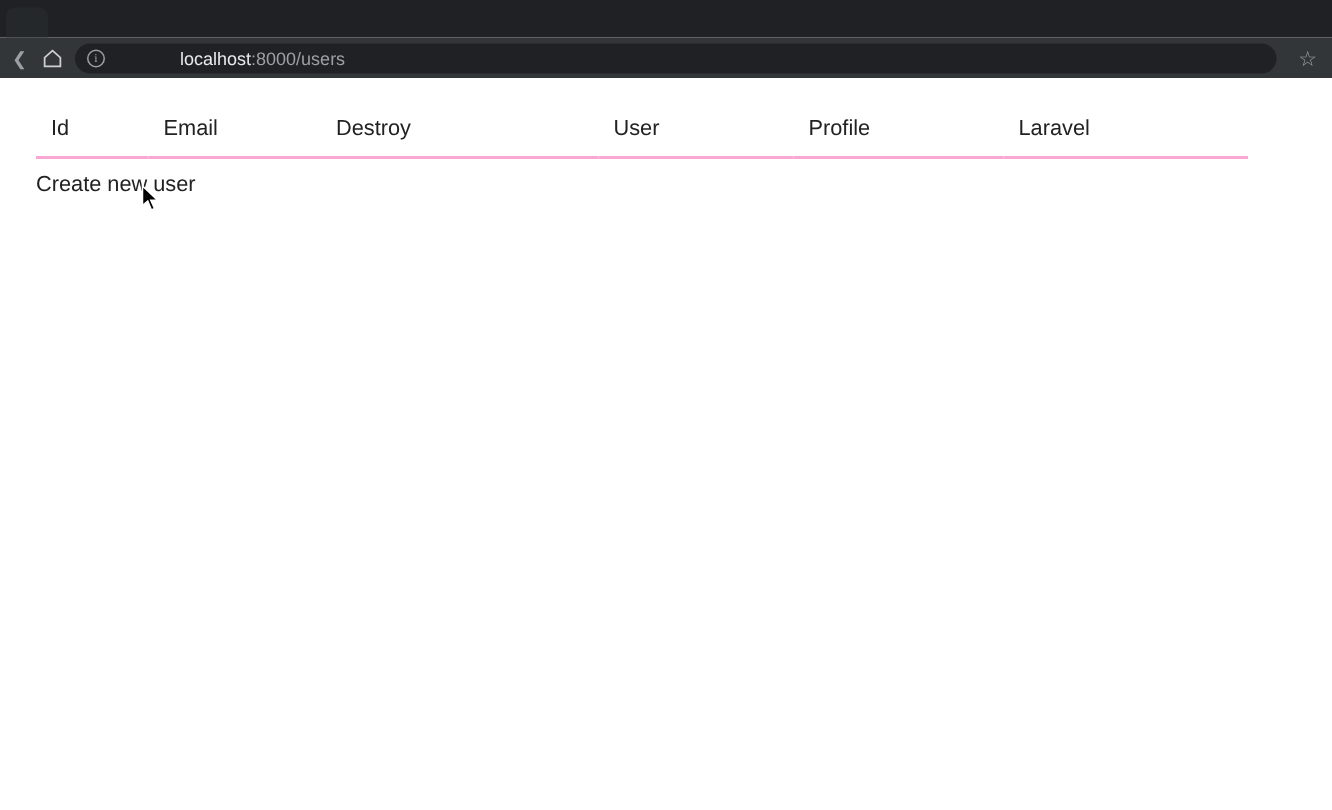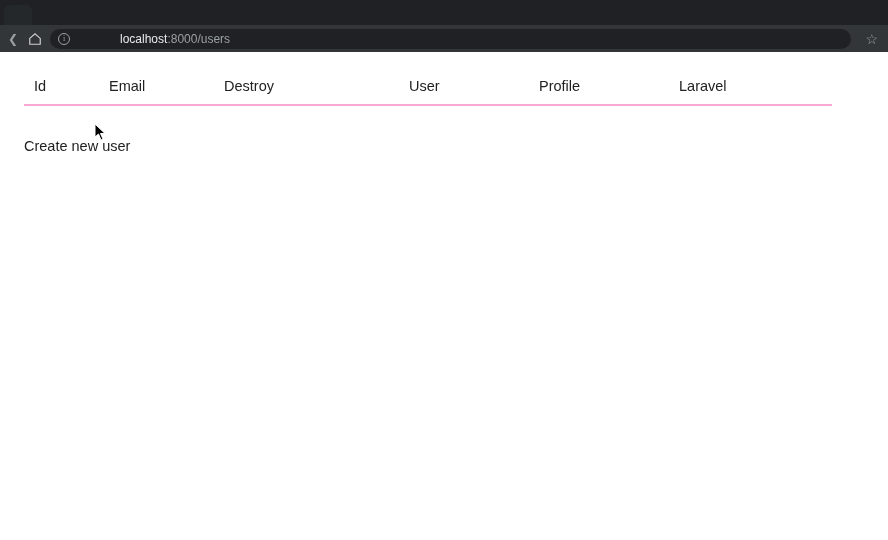--- a/index.html
+++ b/index.html
@@ -24,21 +24,21 @@
 
     .page { padding: 18px 24px; }
     table { width: 808px; border-collapse: collapse; }
     th { text-align: left; font-weight: 500; font-size: 14.5px; color: #222; padding: 8px 10px 10px 10px; border-bottom: 2px solid #f9a8d4; }
     .col-id { width: 75px; }
     .col-user { width: 115px; }
     .col-pass { width: 185px; }
     .col-email { width: 130px; }
     .col-profile { width: 140px; }
     .col-destroy { }
-    .create-link { display: inline-block; margin-top: 32px; font-size: 14.5px; color: #222; text-decoration: none; }
+    .create-link { display: inline-block; margin-top: 9px; font-size: 14.5px; color: #222; text-decoration: none; }
 
     .cursor { position: absolute; left: 94px; top: 123px; pointer-events: none; }
     .cursor svg { display: block; }
   </style>
 </head>
 <body>
 
 <div class="chrome-top">
   <div class="tab-shadow"></div>
 </div>

